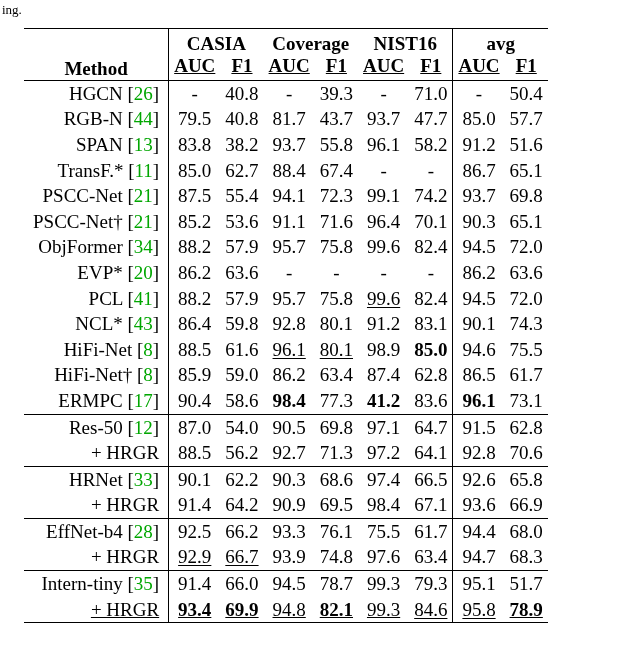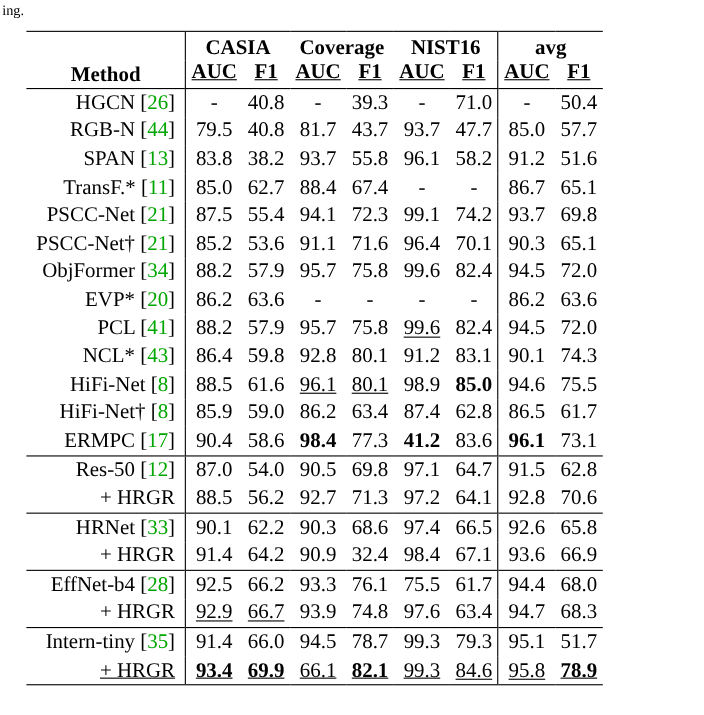--- a/index.html
+++ b/index.html
@@ -261,21 +261,21 @@
           <td>97.4</td>
           <td>66.5</td>
           <td class="vl-left">92.6</td>
           <td>65.8</td>
         </tr>
         <tr>
           <td class="method">+ HRGR</td>
           <td class="vl-left">91.4</td>
           <td>64.2</td>
           <td>90.9</td>
-          <td>32.4</td>
+          <td>69.5</td>
           <td>98.4</td>
           <td>67.1</td>
           <td class="vl-left">93.6</td>
           <td>66.9</td>
         </tr>
         <tr class="topline">
           <td class="method">EffNet-b4 [<span class="cite">28</span>]</td>
           <td class="vl-left">92.5</td>
           <td>66.2</td>
           <td>93.3</td>
@@ -304,21 +304,21 @@
           <td>78.7</td>
           <td>99.3</td>
           <td>79.3</td>
           <td class="vl-left">95.1</td>
           <td>51.7</td>
         </tr>
         <tr class="botline">
           <td class="method">+ HRGR</td>
           <td class="vl-left bold">93.4</td>
           <td class="bold">69.9</td>
-          <td>66.1</td>
+          <td>94.8</td>
           <td class="bold">82.1</td>
           <td>99.3</td>
           <td class="uline">84.6</td>
           <td class="vl-left uline">95.8</td>
           <td class="bold">78.9</td>
         </tr>
       </tbody>
 </table>
 
 </div>

